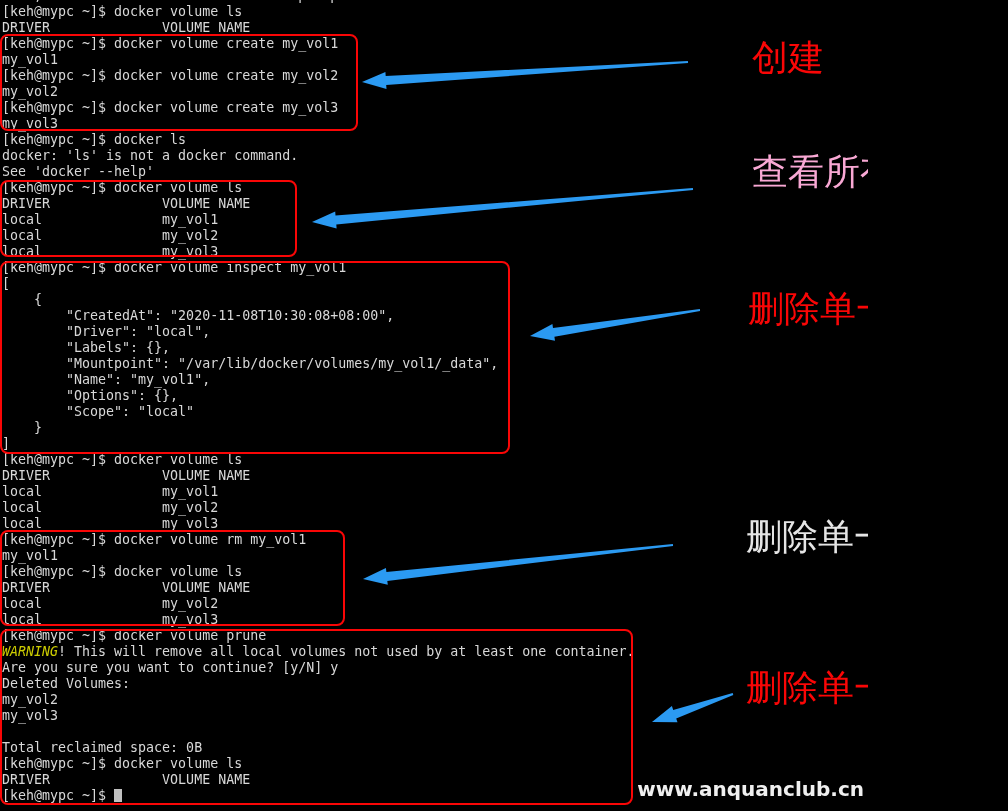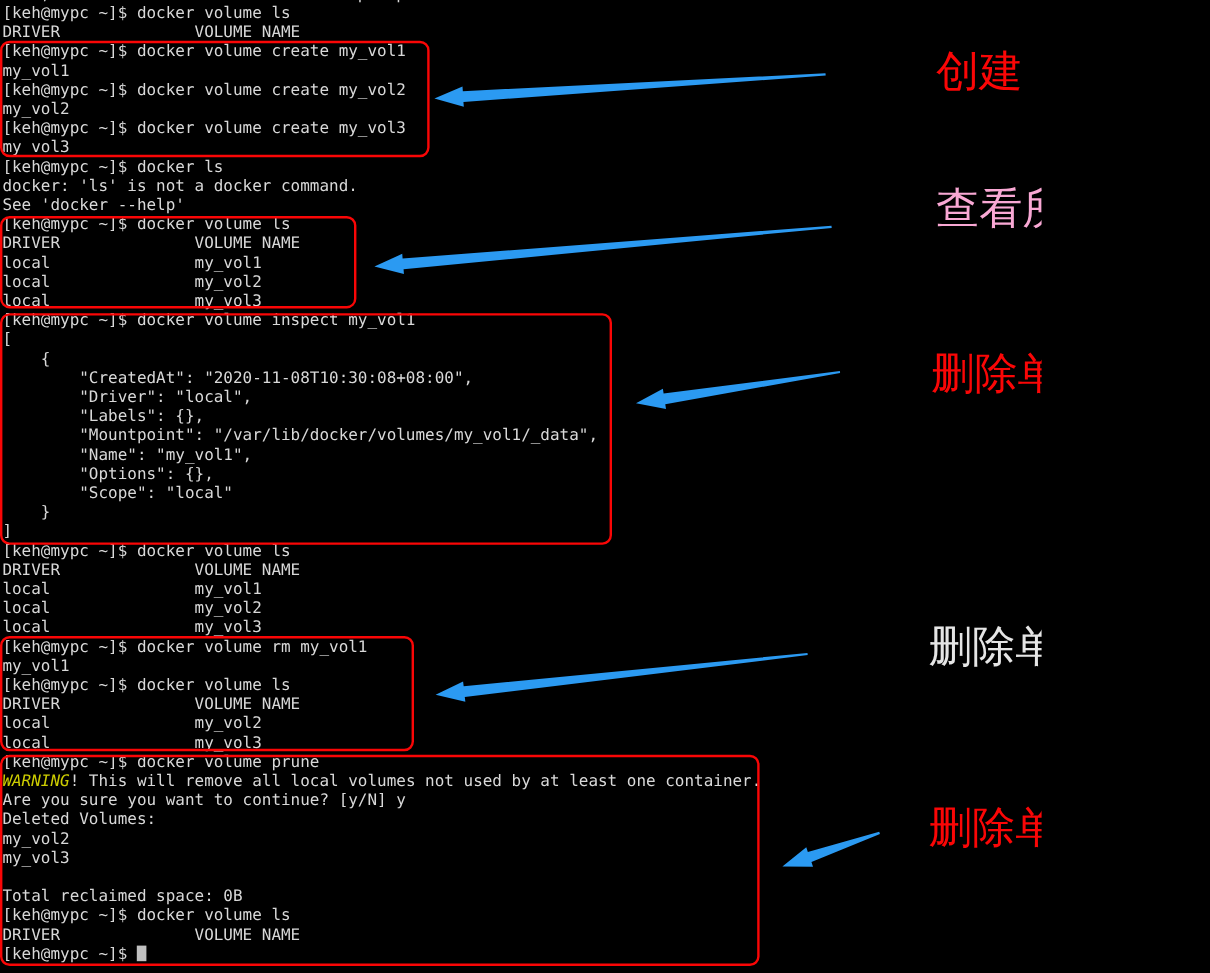--- a/index.html
+++ b/index.html
@@ -17,21 +17,21 @@
     display:inline-block;width:8px;height:13px;background:#c0c0c0;
     vertical-align:-2px;
   }
   .hl-box{
     position:absolute;border:2px solid #fa0606;border-radius:8px;
     box-sizing:border-box;pointer-events:none;
   }
   .arrows{position:absolute;left:0;top:0;pointer-events:none;}
   .anno-label{
     position:absolute;color:#fa0606;font-size:36px;line-height:1.05;
-    font-family:Liberation Serif, serif;white-space:nowrap;margin-left:28px;
+    font-family:Liberation Mono, monospace;white-space:nowrap;
   }
   .watermark{
     position:absolute;right:4px;top:777px;color:#efefef;
     font-weight:bold;font-size:20px;letter-spacing:0px;
     font-family:"DejaVu Sans",sans-serif;
   }
 </style>
 </head>
 <body>
 
@@ -51,13 +51,14 @@
       <polygon points="363.0,579.0 387.8,584.8 387.3,580.9 673.1,545.9 672.9,544.1 386.4,571.9 385.9,567.9" fill="#2b9af2"></polygon>
       <polygon points="652.0,722.0 677.5,722.2 676.2,718.4 733.3,694.9 732.7,693.1 673.2,709.9 671.9,706.1" fill="#2b9af2"></polygon>
     </svg>
   <div id="labels">
       <div class="anno-label" style="left: 752px; top: 42px; color: rgb(250, 6, 6);">创建</div>
       <div class="anno-label" style="left: 752px; top: 156px; color: #f9a8d4;">查看所有</div>
       <div class="anno-label" style="left: 748px; top: 293px; color: rgb(250, 6, 6);">删除单一指定</div>
       <div class="anno-label" style="left: 746px; top: 521px; color: #e5e5e5;">删除单一指定</div>
       <div class="anno-label" style="left: 746px; top: 672px; color: rgb(250, 6, 6);">删除单一指定</div>
     </div>
+  <div class="watermark">www.anquanclub.cn</div>
 </div>
 
 </body></html>

